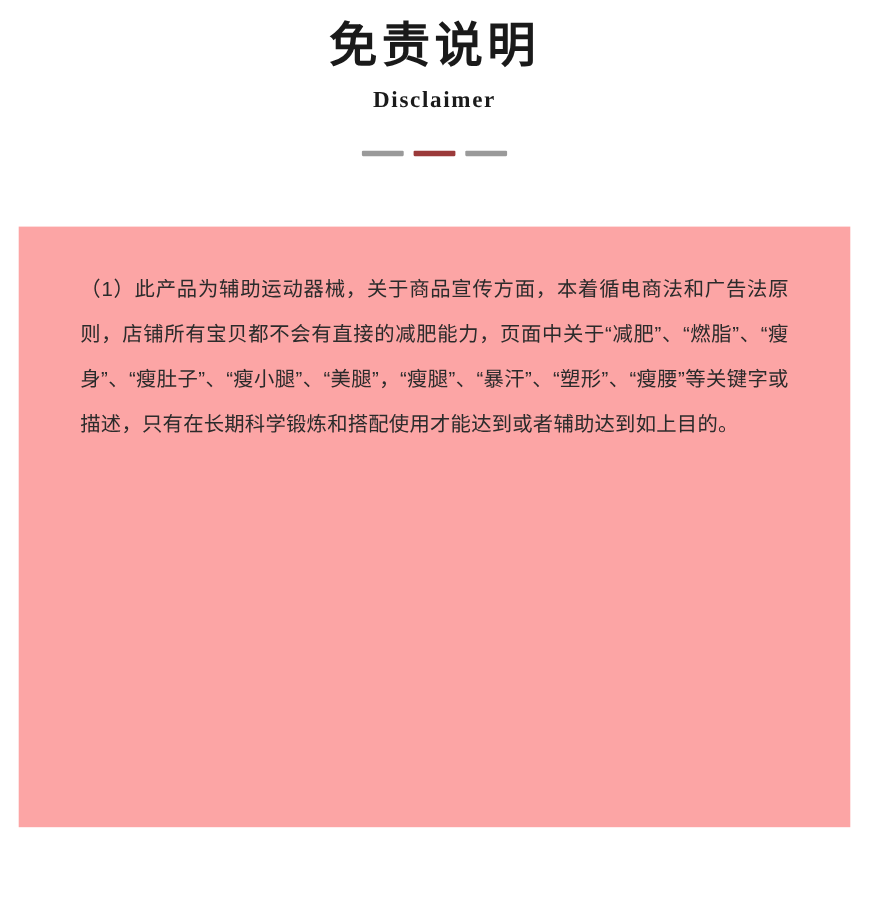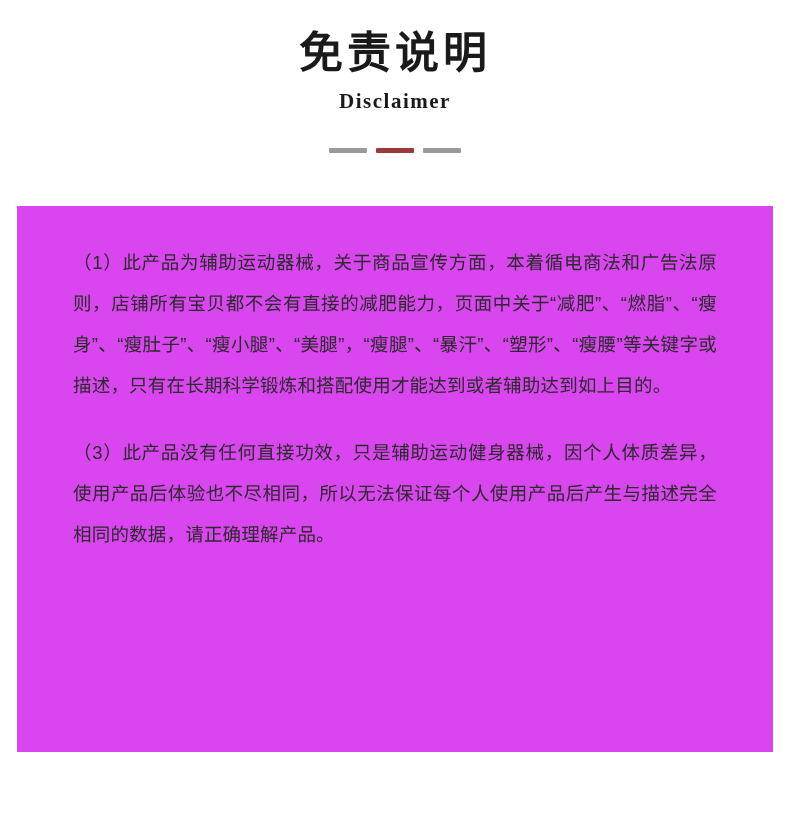--- a/index.html
+++ b/index.html
@@ -19,21 +19,21 @@
   .page {
     position: relative;
     width: 790px;
     height: 821px;
     box-sizing: border-box;
     background: #ffffff;
   }
 
   
   .header {
-    padding-top: 28px;
+    padding-top: 17px;
     text-align: center;
   }
 
   .title-cn {
     font-size: 44px;
     font-weight: bold;
     letter-spacing: 4px;
     color: #1a1a1a;
     line-height: 1.15;
     margin: 0;
@@ -104,18 +104,17 @@
     <h1 class="title-cn">免责说明</h1>
     <p class="title-en">Disclaimer</p>
 
     <div class="divider">
       <span class="dash dash-side" style="background: rgb(154, 154, 154);"></span>
       <span class="dash dash-center" style="background: rgb(155, 58, 58);"></span>
       <span class="dash dash-side" style="background: rgb(154, 154, 154);"></span>
     </div>
   </div>
 
-  <div class="panel" style="background: #d946ef;">
+  <div class="panel" style="background: #fca5a5;">
     <p class="para">（1）此产品为辅助运动器械，关于商品宣传方面，本着循电商法和广告法原则，店铺所有宝贝都不会有直接的减肥能力，页面中关于“减肥”、“燃脂”、“瘦身”、“瘦肚子”、“瘦小腿”、“美腿”，“瘦腿”、“暴汗”、“塑形”、“瘦腰”等关键字或描述，只有在长期科学锻炼和搭配使用才能达到或者辅助达到如上目的。</p>
-    <p class="para">（3）此产品没有任何直接功效，只是辅助运动健身器械，因个人体质差异，使用产品后体验也不尽相同，所以无法保证每个人使用产品后产生与描述完全相同的数据，请正确理解产品。</p>
   </div>
 
 </div>
 
 </body></html>

